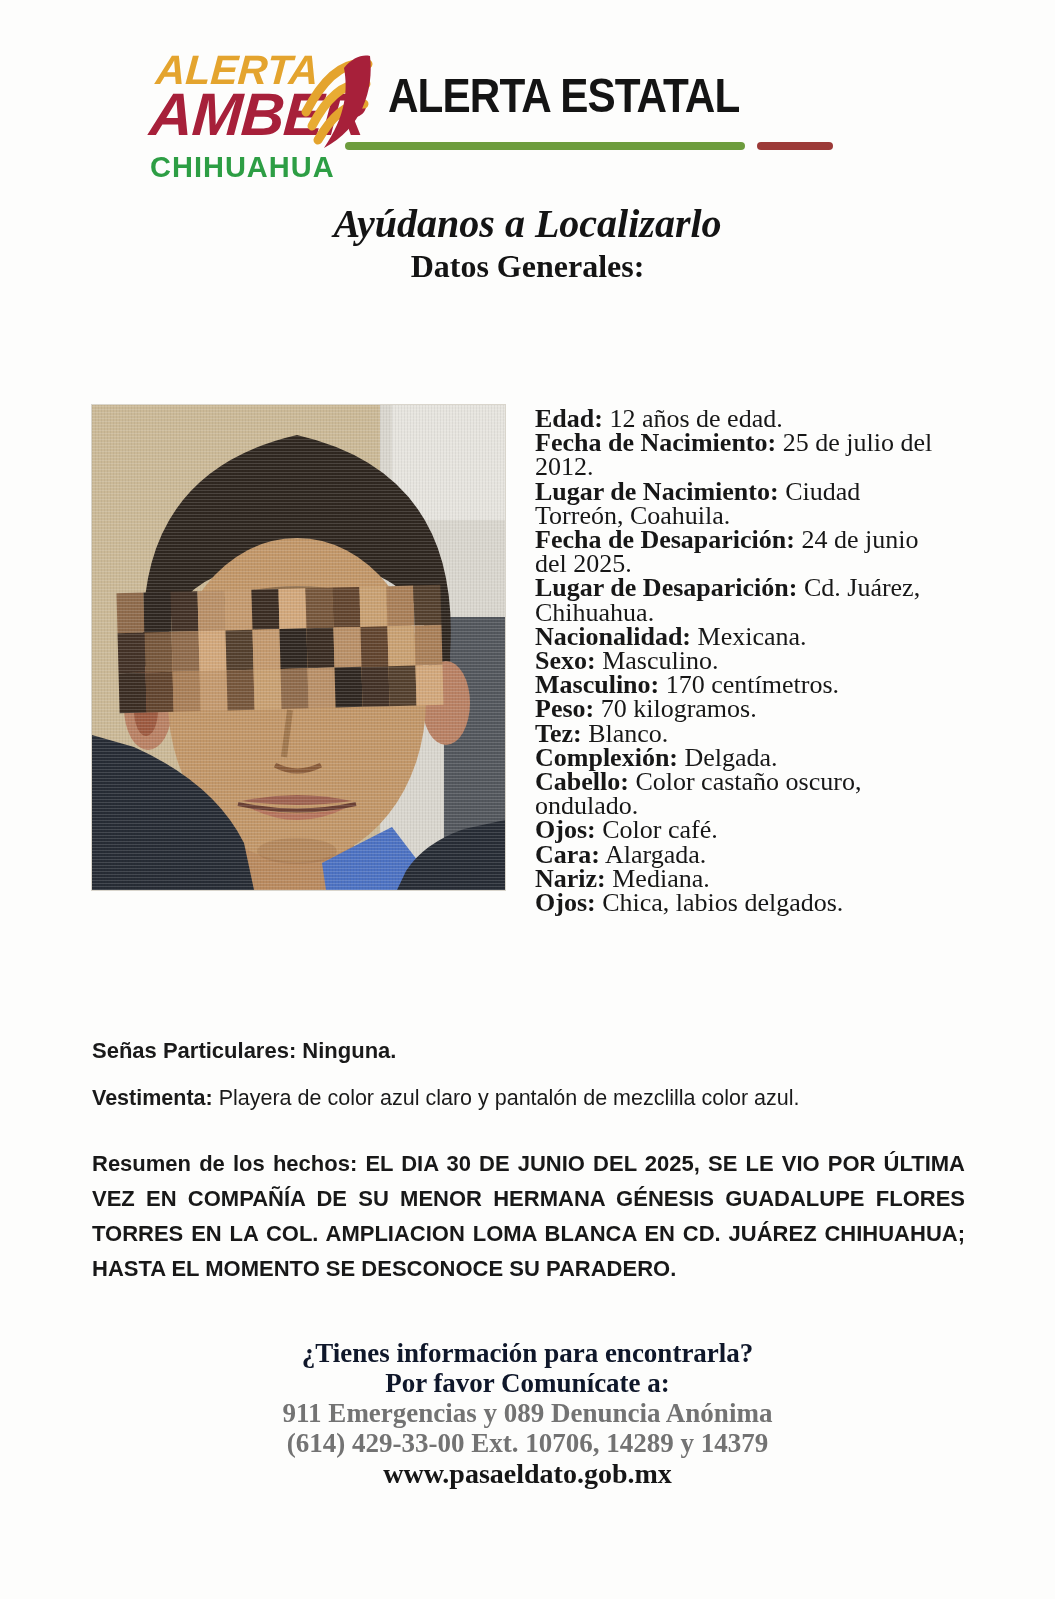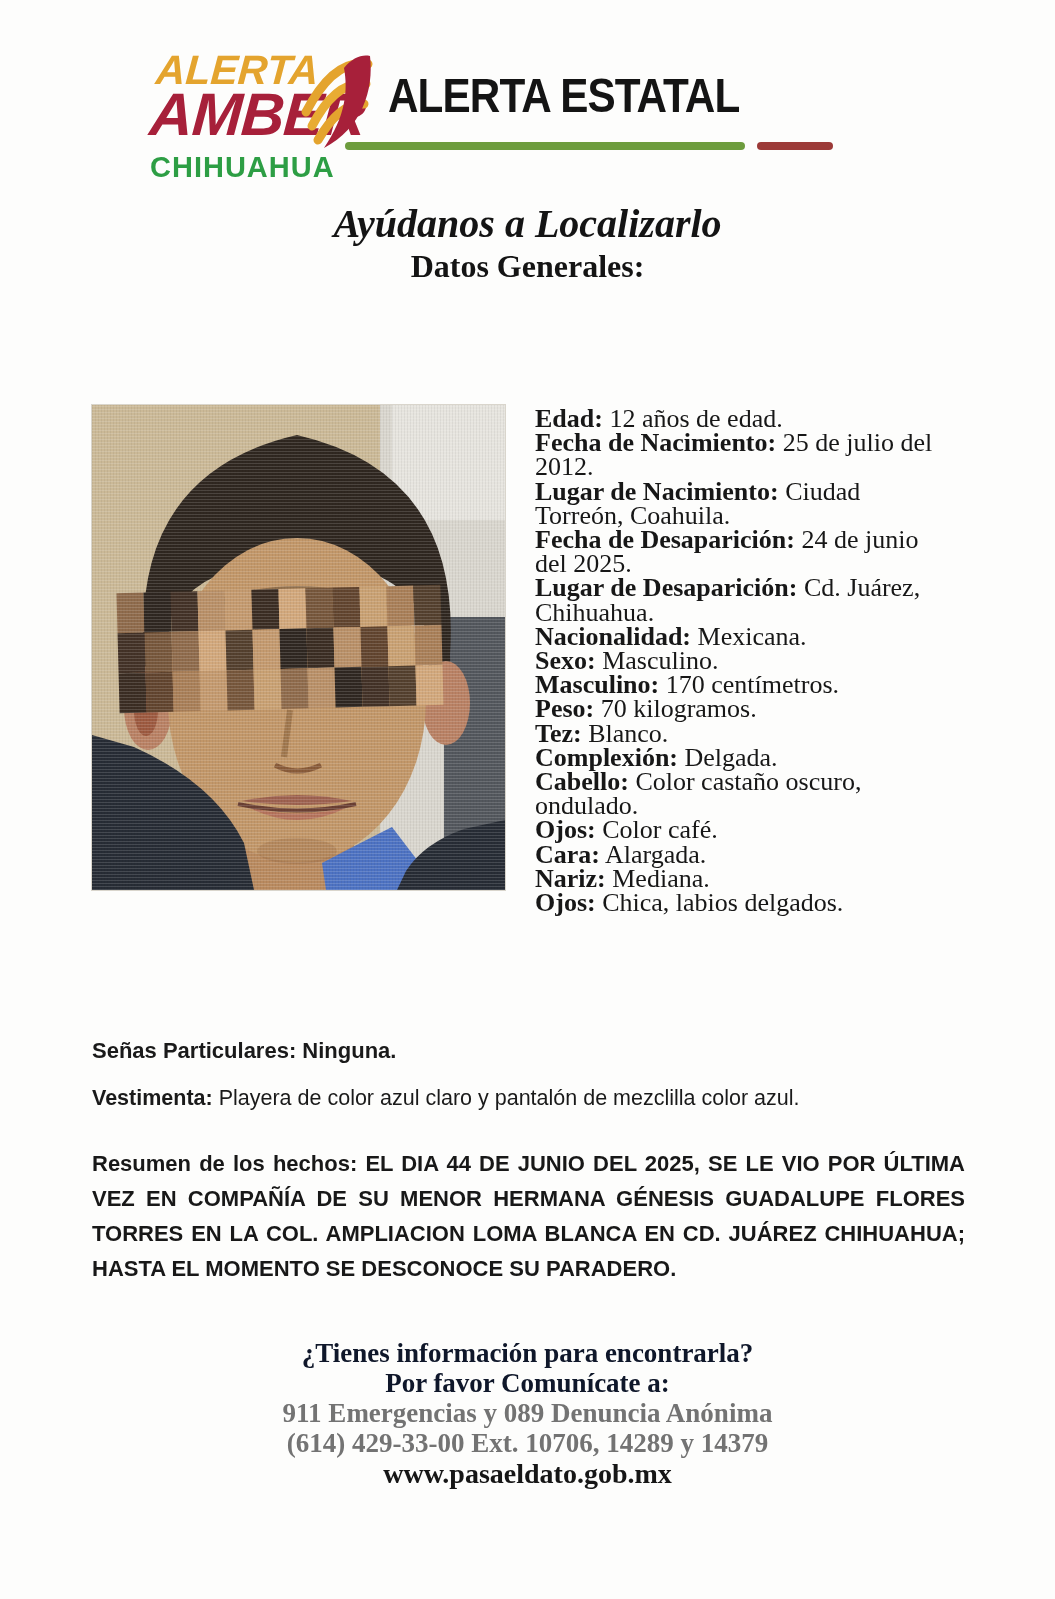--- a/index.html
+++ b/index.html
@@ -179,21 +179,21 @@
 
   <div class="vest">
     <span class="lbl">Vestimenta:</span>
     <span> </span>
     <span>Playera de color azul claro y pantalón de mezclilla color azul.</span>
   </div>
 
   <div class="resumen">
     <span class="lbl">Resumen de los hechos:</span>
     <span> </span>
-    <span>EL DIA 44 DE JUNIO DEL 2025, SE LE VIO POR ÚLTIMA VEZ EN COMPAÑÍA DE SU MENOR HERMANA GÉNESIS GUADALUPE FLORES TORRES EN LA COL. AMPLIACION LOMA BLANCA EN CD. JUÁREZ CHIHUAHUA; HASTA EL MOMENTO SE DESCONOCE SU PARADERO.</span>
+    <span>EL DIA 30 DE JUNIO DEL 2025, SE LE VIO POR ÚLTIMA VEZ EN COMPAÑÍA DE SU MENOR HERMANA GÉNESIS GUADALUPE FLORES TORRES EN LA COL. AMPLIACION LOMA BLANCA EN CD. JUÁREZ CHIHUAHUA; HASTA EL MOMENTO SE DESCONOCE SU PARADERO.</span>
   </div>
 
   <div class="contact">
     <div class="black">¿Tienes información para encontrarla?</div>
     <div class="black">Por favor Comunícate a:</div>
     <div class="red">911 Emergencias y 089 Denuncia Anónima</div>
     <div class="red">(614) 429-33-00 Ext. 10706, 14289 y 14379</div>
     <div class="web">www.pasaeldato.gob.mx</div>
   </div>
 

